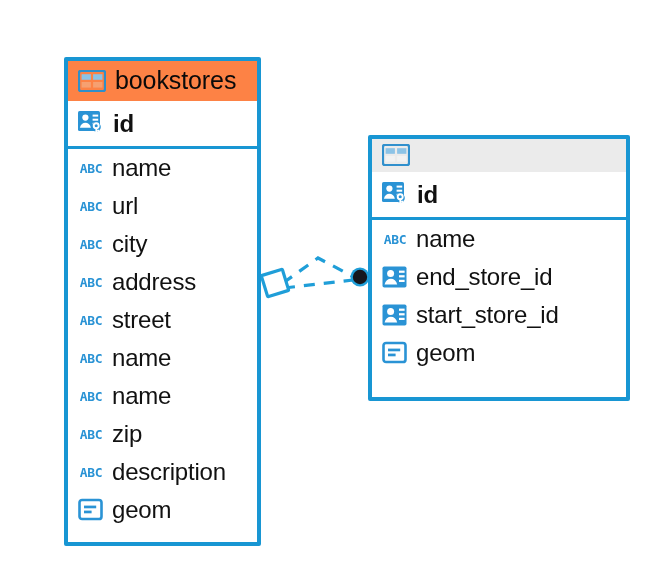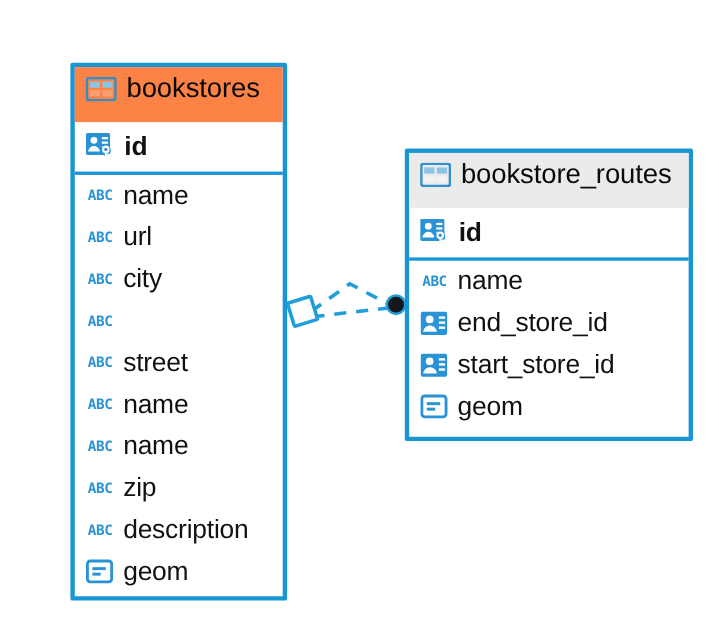--- a/index.html
+++ b/index.html
@@ -36,21 +36,21 @@
     background: #ffffff;
     border: 4px solid #1896d3;
     border-radius: 2px;
   }
 
   .entity-header {
     box-sizing: border-box;
     display: flex;
     align-items: center;
     gap: 9px;
-    padding: 5px 10px 16px 10px;
+    padding: 5px 10px 6px 10px;
     font-size: 25px;
     color: #0a0a0a;
     letter-spacing: -0.1px;
     white-space: nowrap;
   }
   .entity-header.selected {
     background: #fd8245;
   }
   .entity-header.normal {
     background: #ebebeb;
@@ -174,20 +174,21 @@
       <div class="field-row">
         <span class="icon icon-abc">ABC</span>
         <span class="field-label">url</span>
       </div>
       <div class="field-row">
         <span class="icon icon-abc">ABC</span>
         <span class="field-label">city</span>
       </div>
       <div class="field-row">
         <span class="icon icon-abc">ABC</span>
+        <span class="field-label">address</span>
       </div>
       <div class="field-row">
         <span class="icon icon-abc">ABC</span>
         <span class="field-label">street</span>
       </div>
       <div class="field-row">
         <span class="icon icon-abc">ABC</span>
         <span class="field-label">name</span>
       </div>
       <div class="field-row">
@@ -220,21 +221,20 @@
     <div class="entity-header normal">
       <span class="icon icon-table">
         <svg viewBox="0 0 28 22" width="28" height="22">
           <rect x="0.9" y="0.9" width="26.2" height="20.2" rx="2.2" fill="none" stroke="#3190cd" stroke-width="2.4"></rect>
           <rect x="3.6" y="4.2" width="9.3" height="5.6" fill="#8cc3e6"></rect>
           <rect x="15.1" y="4.2" width="9.3" height="5.6" fill="#8cc3e6"></rect>
           <rect x="3.6" y="12.0" width="9.3" height="5.6" fill="#f2f2f2"></rect>
           <rect x="15.1" y="12.0" width="9.3" height="5.6" fill="#f2f2f2"></rect>
         </svg>
       </span>
-      <span>bookstore_routes</span>
     </div>
 
     <div class="pk-section">
       <div class="field-row pk">
         <span class="icon icon-key">
           <svg viewBox="0 0 27 26" width="27" height="26">
             <rect x="0" y="0" width="22" height="20" rx="1.6" fill="#2a93d5"></rect>
             <circle cx="7.4" cy="6.6" r="3.1" fill="#ffffff"></circle>
             <path d="M1.9 16.8c0.7-3.4 3-5.1 5.5-5.1s4.8 1.7 5.5 5.1z" fill="#ffffff"></path>
             <rect x="14.6" y="3.6" width="5.6" height="2.0" fill="#ffffff"></rect>

